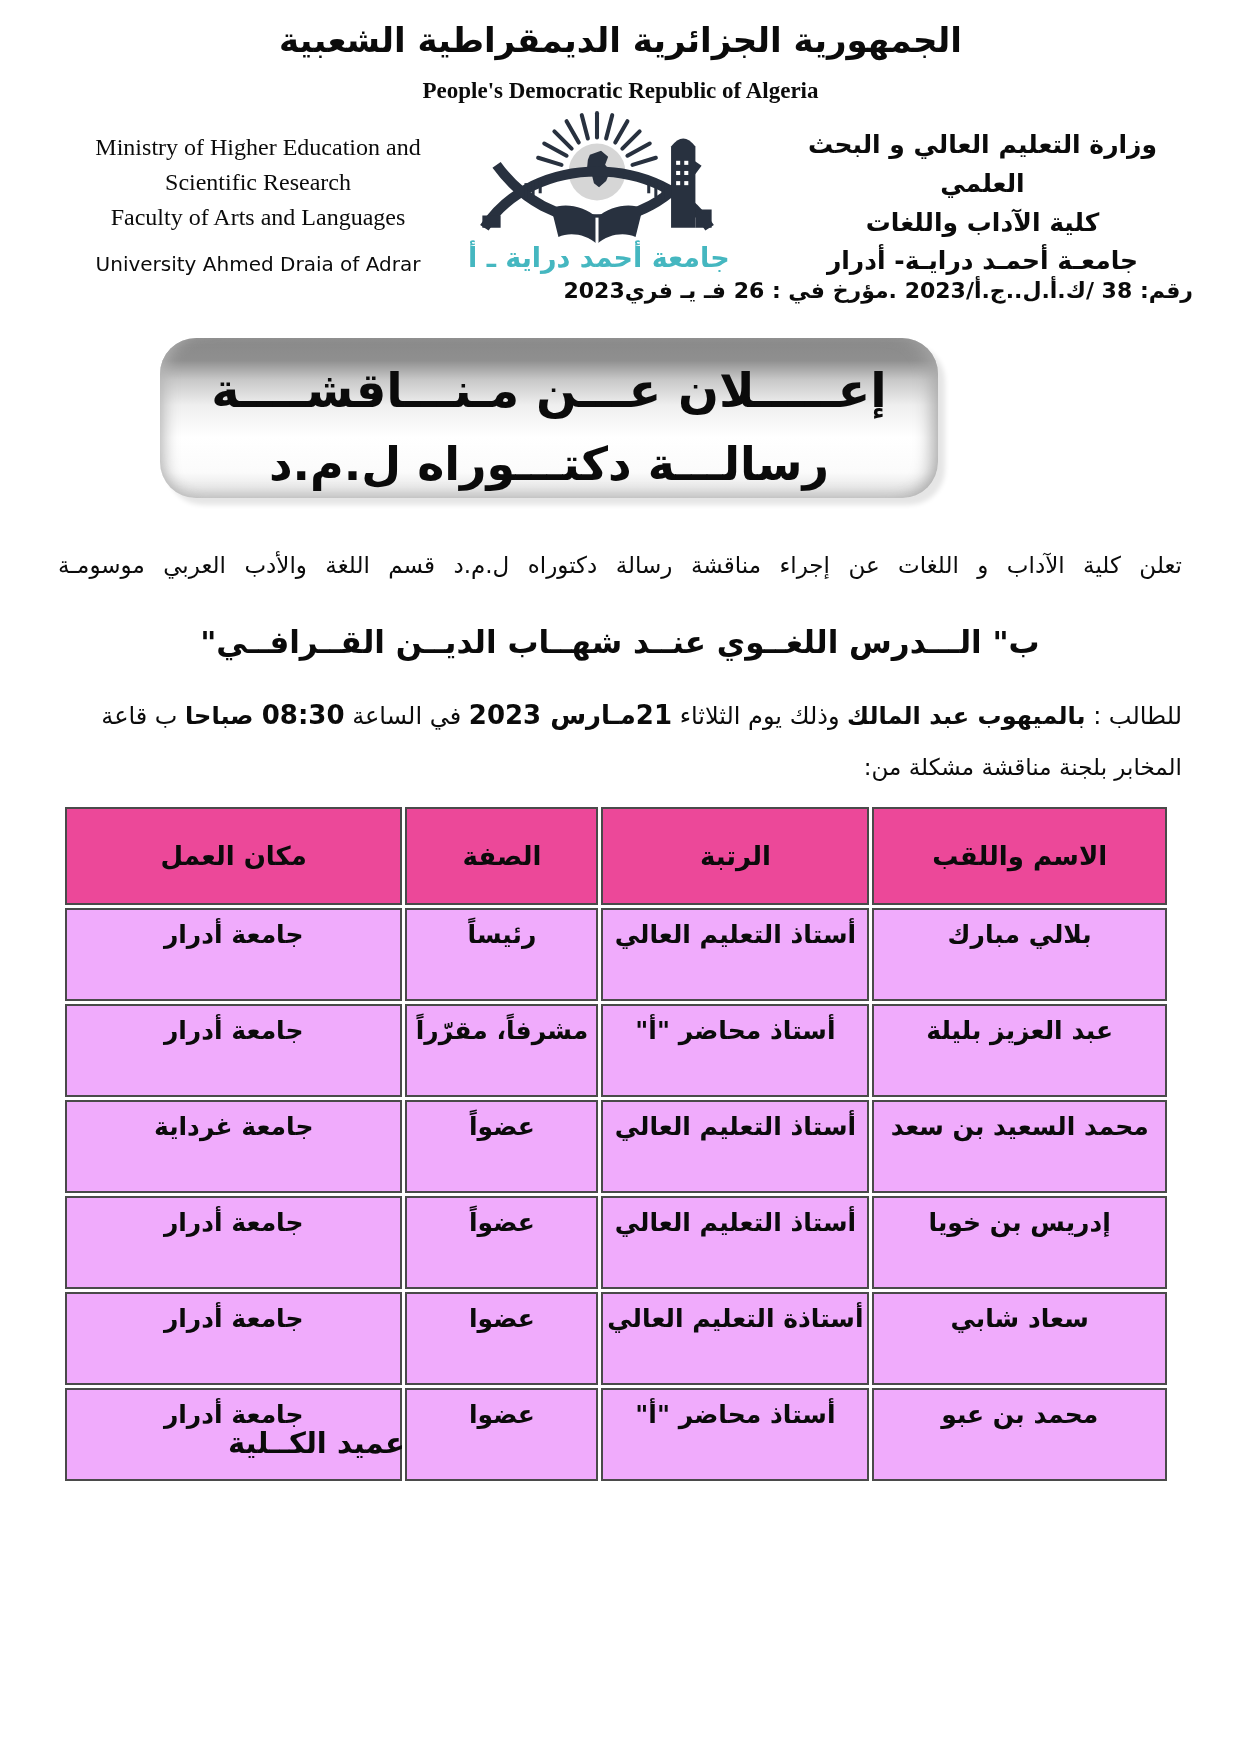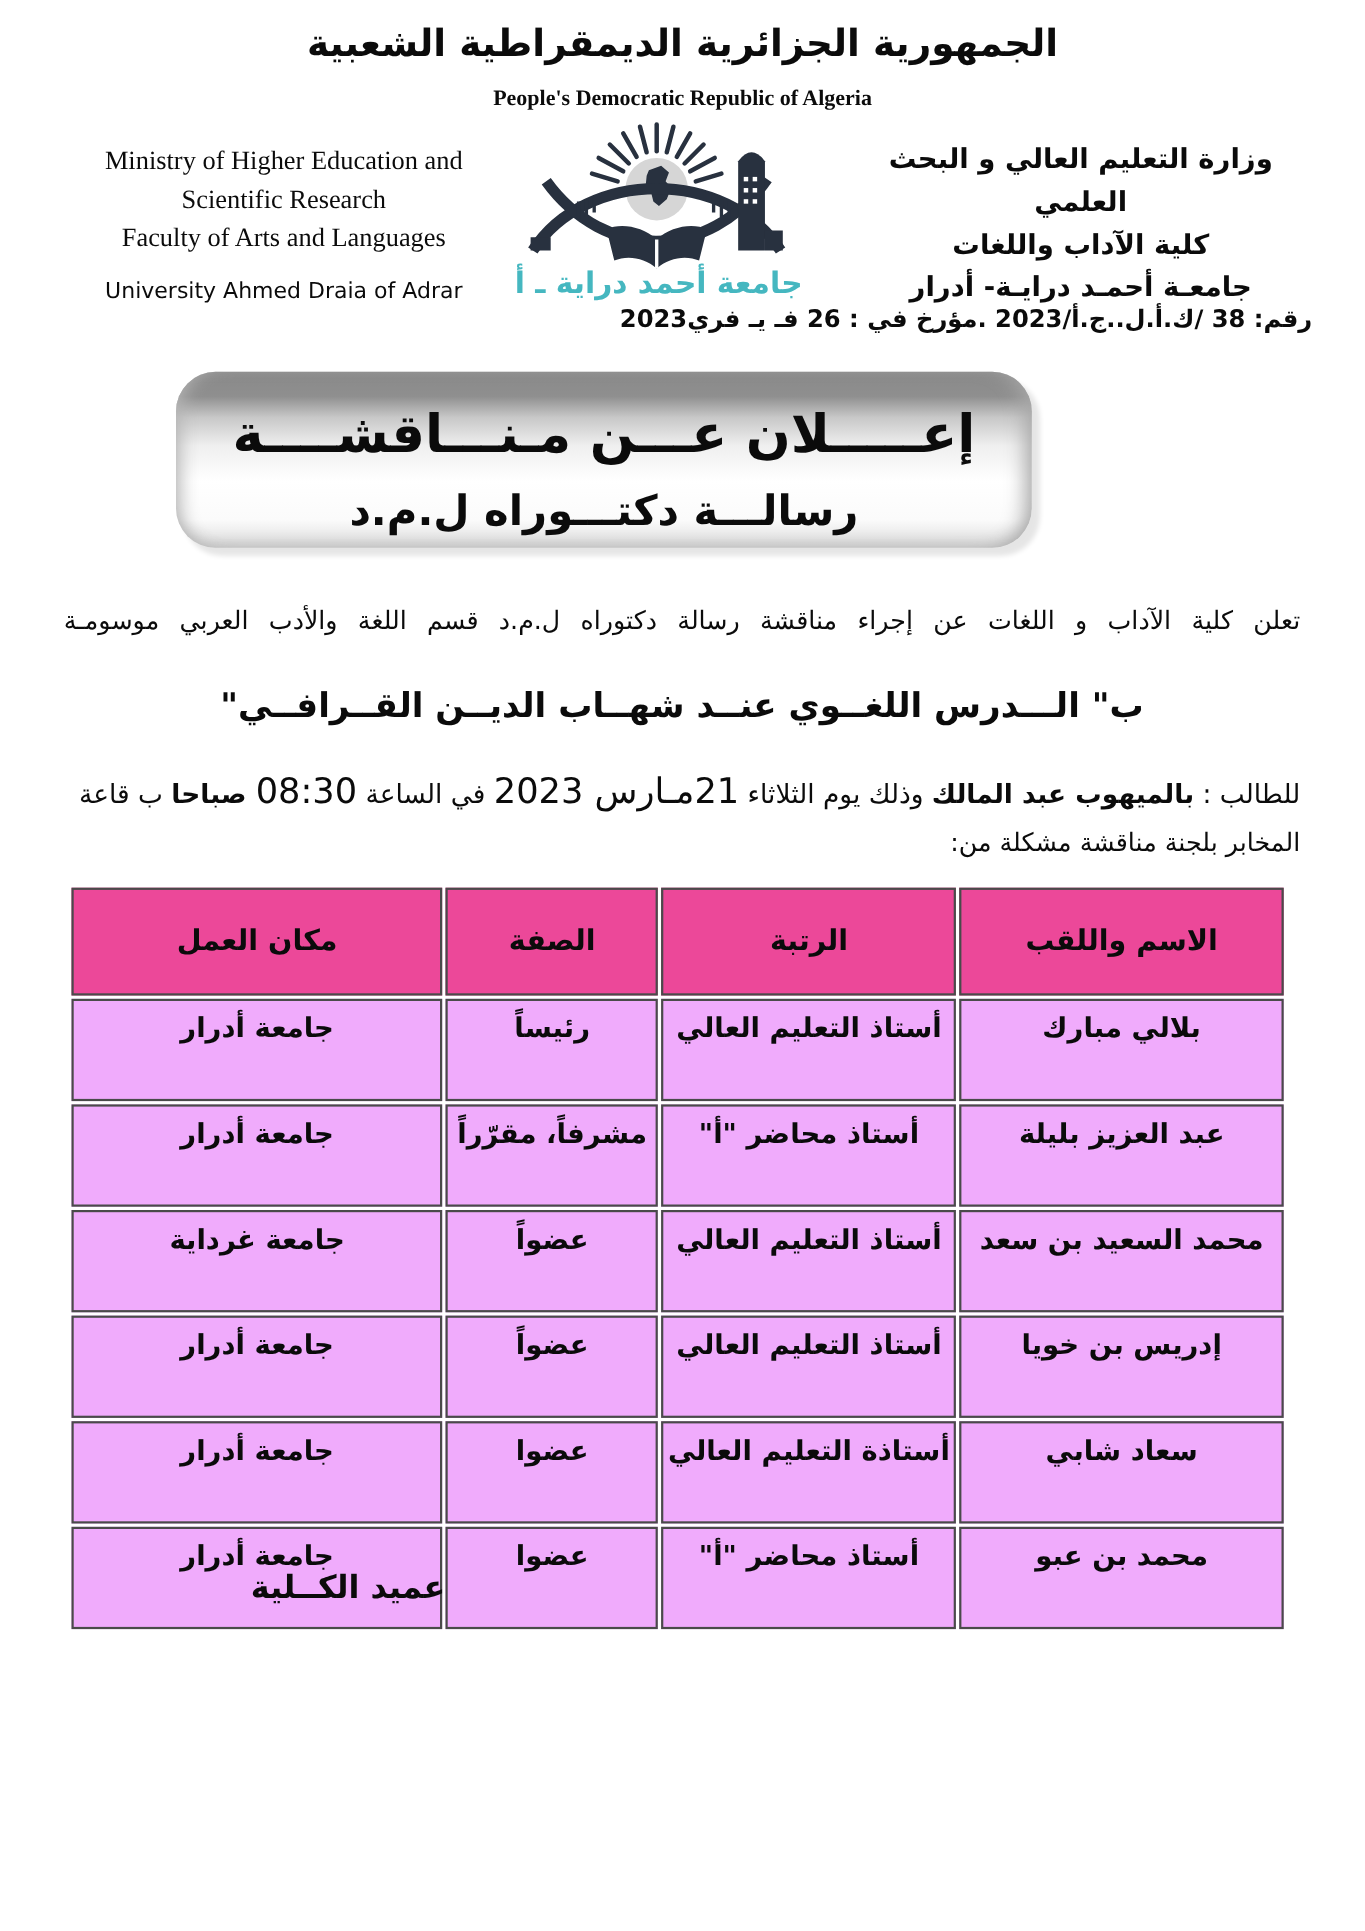--- a/index.html
+++ b/index.html
@@ -3,21 +3,21 @@
 <meta charset="utf-8">
 <style>
   html,body{margin:0;padding:0;background:#ffffff;}
   .page{position:relative;width:1241px;height:1755px;background:#ffffff;overflow:hidden;
         font-family:"DejaVu Sans",sans-serif;color:#0b0b0b;}
 
   
   .country-ar{position:absolute;top:20px;left:0;width:100%;text-align:center;
               font-size:34px;font-weight:bold;direction:rtl;}
   .country-en{position:absolute;top:78px;left:0;width:100%;text-align:center;
-              font-family:"Liberation Serif",serif;font-size:20px;font-weight:bold;}
+              font-family:"Liberation Serif",serif;font-size:23px;font-weight:bold;}
 
   
   .hdr-left{position:absolute;top:130px;left:58px;width:400px;text-align:center;
             font-family:"Liberation Serif",serif;font-size:24px;line-height:1.45;}
   .hdr-left .uni-en{margin-top:16px;font-family:"DejaVu Sans",sans-serif;font-size:20px;}
   .hdr-right{position:absolute;top:126px;left:770px;width:425px;text-align:center;
              direction:rtl;font-size:25px;line-height:1.55;font-weight:600;}
 
   .logo-wrap{position:absolute;top:104px;left:468px;width:280px;text-align:left;}
   .logo-caption{margin-top:-6px;font-size:27px;font-weight:bold;direction:rtl;
@@ -29,31 +29,31 @@
   
   .banner{position:absolute;top:338px;left:160px;width:778px;height:160px;border-radius:36px;
           background:linear-gradient(180deg,#898989 0%,#8f8f8f 14%,#c8c8c8 26%,#efefef 42%,#ffffff 62%,#fbfbfb 84%,#dcdcdc 100%);
           box-shadow:7px 7px 5px rgba(0,0,0,0.10),
                      inset 14px 0 16px -10px #b5b5b5,
                      inset -16px 0 18px -10px #a8a8a8,
                      inset 0 -12px 14px -10px #c2c2c2;
           display:flex;flex-direction:column;align-items:center;justify-content:center;
           padding-top:18px;box-sizing:border-box;}
   .banner-title{direction:rtl;font-size:48px;font-weight:bold;line-height:1.15;}
-  .banner-subtitle{direction:rtl;font-size:38px;font-weight:bold;margin-top:18px;text-align:right;}
+  .banner-subtitle{direction:rtl;font-size:46px;font-weight:bold;margin-top:18px;text-align:right;}
 
   
   .intro{position:absolute;top:552px;left:58px;width:1124px;direction:rtl;
          font-size:23px;text-align:justify;text-align-last:justify;}
   .thesis-title{position:absolute;top:624px;left:58px;width:1124px;direction:rtl;
                 text-align:center;font-size:31px;font-weight:bold;}
   .defense-line{position:absolute;top:700px;left:58px;width:1124px;direction:rtl;
                 font-size:24px;text-align:right;}
   .defense-line .b{font-weight:bold;text-align:center;}
-  .defense-line .num{font-weight:normal;font-size:32px;}
+  .defense-line .num{font-weight:bold;font-size:26px;}
   .venue-line{position:absolute;top:754px;left:58px;width:1124px;direction:rtl;
               font-size:23px;text-align:right;}
 
   
   .committee{position:absolute;top:804px;left:62px;width:1108px;border-collapse:separate;
              border-spacing:3px;direction:rtl;table-layout:fixed;}
   .committee th,.committee td{border:2px solid #4a4a4a;text-align:center;font-weight:bold;}
   .committee th{background:#ec4899;height:92px;font-size:26px;vertical-align:middle;}
   .committee td{background:#f0abfc;height:78px;font-size:25px;vertical-align:top;padding-top:10px;}
   .col-name{width:27%;}.col-rank{width:24.5%;}.col-role{width:17.5%;}.col-work{width:31%;}

